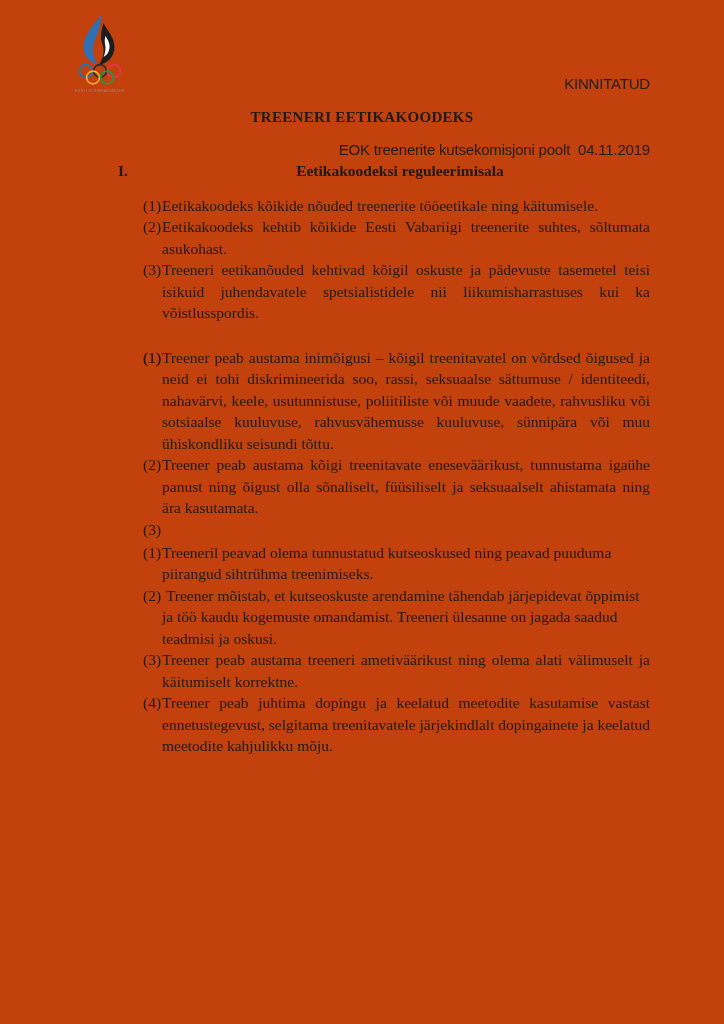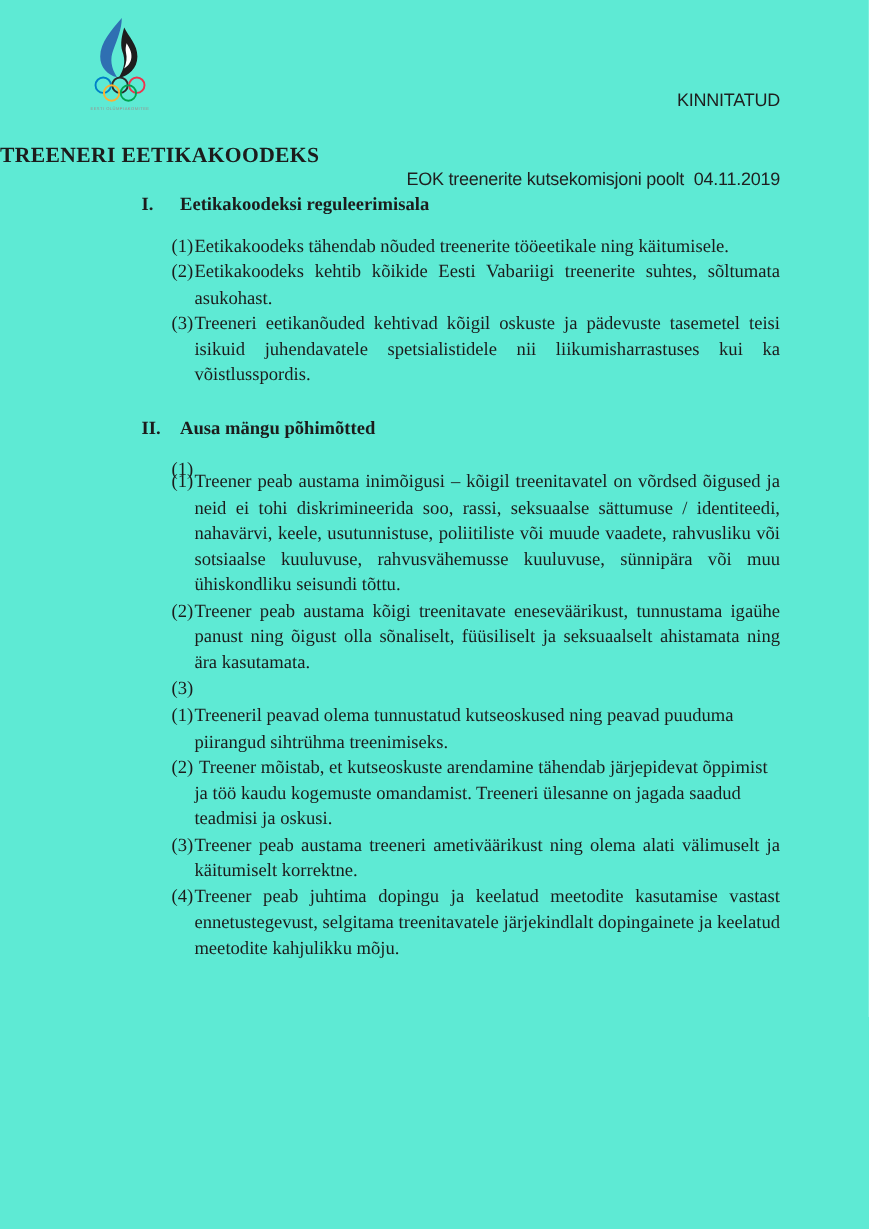--- a/index.html
+++ b/index.html
@@ -1,43 +1,43 @@
 <!DOCTYPE html>
 <html><head>
 <meta charset="utf-8">
 <style>
   html, body { margin: 0; padding: 0; background: #ffffff; }
   body {
     width: 724px; height: 1024px; position: relative; overflow: hidden;
     font-family: "Liberation Serif", "DejaVu Serif", serif;
     color: #1c1c1c;
   }
-  .page { position: absolute; inset: 0; background: #5eead4; }
+  .page { position: absolute; inset: 0; background: #c2410c; }
 
   
   .logo-wrap { position: absolute; left: 72px; top: 14px; width: 56px; height: 86px; }
   .approved {
     position: absolute; top: 29px; right: 74px; text-align: right;
     font-family: "Liberation Sans", "DejaVu Sans", sans-serif;
     font-size: 15px; line-height: 22px; color: #1f1f1f; letter-spacing: -0.2px;
     white-space: pre-wrap;
   }
 
   
   .doc-title {
-    position: absolute; top: 119px; left: 0; width: 100%; text-align: left;
-    font-weight: bold; font-size: 18px; letter-spacing: 0.3px;
+    position: absolute; top: 109px; left: 0; width: 100%; text-align: center;
+    font-weight: bold; font-size: 15px; letter-spacing: 0.3px;
   }
 
   
   .content { position: absolute; top: 160px; left: 118px; right: 74px; font-size: 15.5px; }
   .section + .section { margin-top: 23px; }
   .section-head { display: flex; font-weight: bold; line-height: 21.5px; }
   .numeral { width: 32px; flex: 0 0 32px; }
-  .heading { flex: 1; }
+  .heading { flex: 1; text-align: center; }
   .items { margin: 13px 0 0 25px; }
   .item {
     position: relative; margin: 0; padding-left: 19px;
     line-height: 21.5px; text-align: justify;
   }
   .item.no-justify { text-align: left; }
   .marker { position: absolute; left: 0; top: 0; }
 
   
   .logo-caption { font-family: "Liberation Sans", sans-serif; }
@@ -77,30 +77,26 @@
 
   <div class="doc-title">TREENERI EETIKAKOODEKS</div>
 
   <div class="content">
       <section class="section">
         <div class="section-head">
           <span class="numeral">I.</span>
           <span class="heading">Eetikakoodeksi reguleerimisala</span>
         </div>
         <div class="items">
-          <p class="item no-justify"><span class="marker">(1)</span><span>Eetikakoodeks tähendab nõuded treenerite tööeetikale ning käitumisele.</span></p>
+          <p class="item no-justify"><span class="marker">(1)</span><span>Eetikakoodeks kõikide nõuded treenerite tööeetikale ning käitumisele.</span></p>
           <p class="item"><span class="marker">(2)</span><span>Eetikakoodeks kehtib kõikide Eesti Vabariigi treenerite suhtes, sõltumata asukohast.</span></p>
           <p class="item"><span class="marker">(3)</span><span>Treeneri eetikanõuded kehtivad kõigil oskuste ja pädevuste tasemetel teisi isikuid juhendavatele spetsialistidele nii liikumisharrastuses kui ka võistlusspordis.</span></p>
         </div>
       </section>
       <section class="section">
-        <div class="section-head">
-          <span class="numeral">II.</span>
-          <span class="heading">Ausa mängu põhimõtted</span>
-        </div>
         <div class="items">
           <p class="item"><span class="marker">(1)</span></p>
         </div>
       </section>
       <section class="section">
         <div class="items">
           <p class="item"><span class="marker">(1)</span><span>Treener peab austama inimõigusi – kõigil treenitavatel on võrdsed õigused ja neid ei tohi diskrimineerida soo, rassi, seksuaalse sättumuse / identiteedi, nahavärvi, keele, usutunnistuse, poliitiliste või muude vaadete, rahvusliku või sotsiaalse kuuluvuse, rahvusvähemusse kuuluvuse, sünnipära või muu ühiskondliku seisundi tõttu.</span></p>
           <p class="item"><span class="marker">(2)</span><span>Treener peab austama kõigi treenitavate eneseväärikust, tunnustama igaühe panust ning õigust olla sõnaliselt, füüsiliselt ja seksuaalselt ahistamata ning ära kasutamata.</span></p>
           <p class="item no-justify"><span class="marker">(3)</span></p>
         </div>

